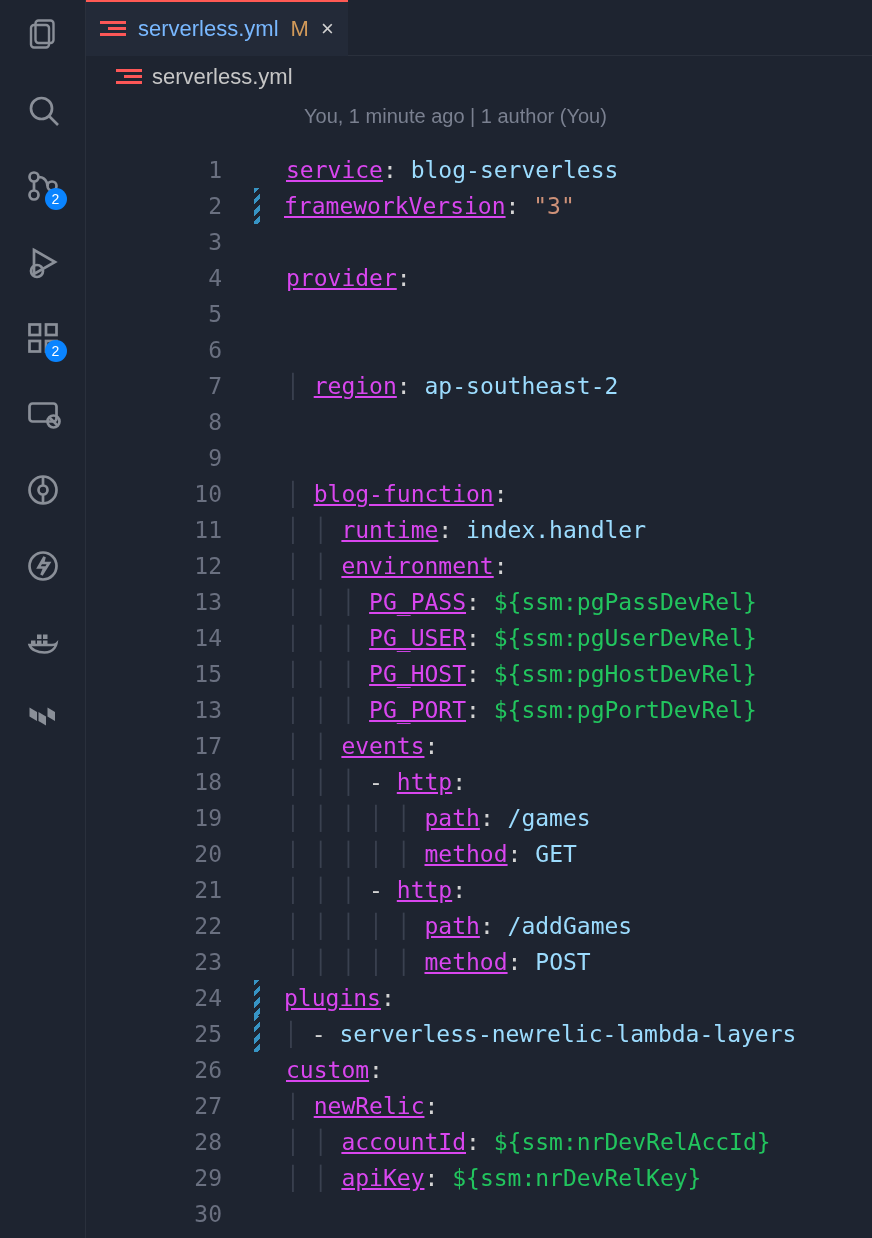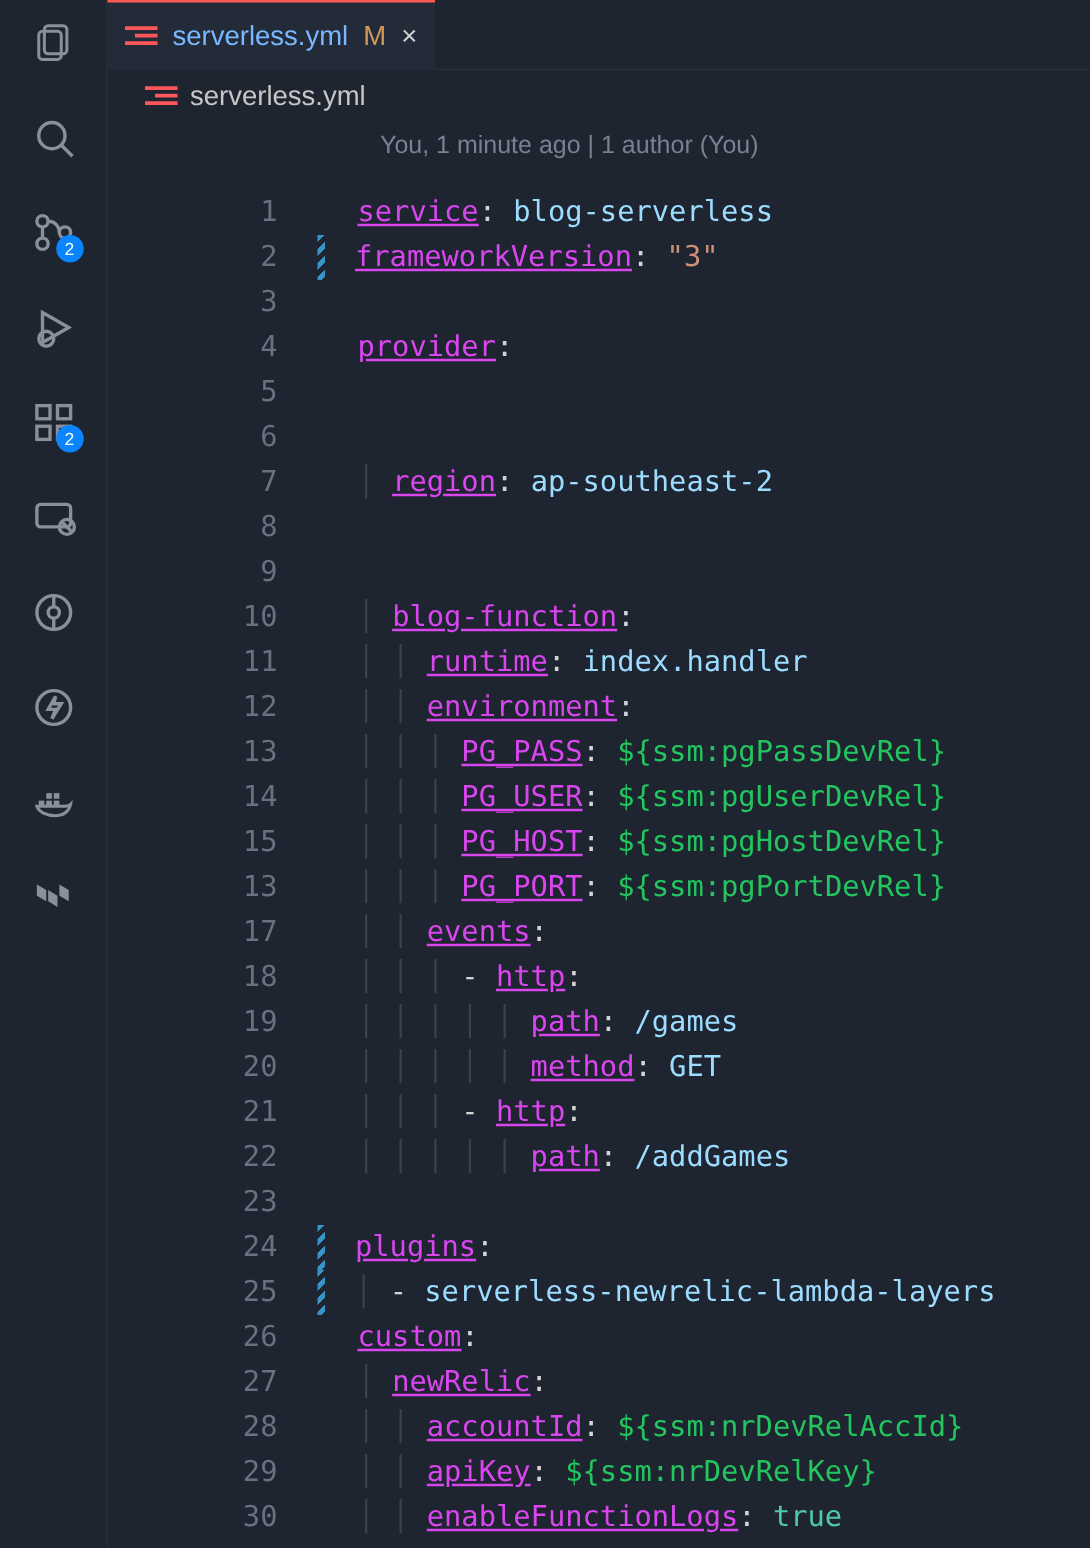--- a/index.html
+++ b/index.html
@@ -277,23 +277,23 @@
         <div class="line"><span class="lineno">13</span><span class="gutter-change"></span><span style="width: 24px; display: inline-block;"></span><span class="code"><span class="indent-guide">│ │ │ </span><span class="tok-key">PG_PASS</span><span class="tok-punc">: </span><span class="tok-ssm">${ssm:pgPassDevRel}</span></span></div>
         <div class="line"><span class="lineno">14</span><span class="gutter-change"></span><span style="width: 24px; display: inline-block;"></span><span class="code"><span class="indent-guide">│ │ │ </span><span class="tok-key">PG_USER</span><span class="tok-punc">: </span><span class="tok-ssm">${ssm:pgUserDevRel}</span></span></div>
         <div class="line"><span class="lineno">15</span><span class="gutter-change"></span><span style="width: 24px; display: inline-block;"></span><span class="code"><span class="indent-guide">│ │ │ </span><span class="tok-key">PG_HOST</span><span class="tok-punc">: </span><span class="tok-ssm">${ssm:pgHostDevRel}</span></span></div>
         <div class="line"><span class="lineno">13</span><span class="gutter-change"></span><span style="width: 24px; display: inline-block;"></span><span class="code"><span class="indent-guide">│ │ │ </span><span class="tok-key">PG_PORT</span><span class="tok-punc">: </span><span class="tok-ssm">${ssm:pgPortDevRel}</span></span></div>
         <div class="line"><span class="lineno">17</span><span class="gutter-change"></span><span style="width: 24px; display: inline-block;"></span><span class="code"><span class="indent-guide">│ │ </span><span class="tok-key">events</span><span class="tok-punc">:</span></span></div>
         <div class="line"><span class="lineno">18</span><span class="gutter-change"></span><span style="width: 24px; display: inline-block;"></span><span class="code"><span class="indent-guide">│ │ │ </span><span class="tok-dash">- </span><span class="tok-key">http</span><span class="tok-punc">:</span></span></div>
         <div class="line"><span class="lineno">19</span><span class="gutter-change"></span><span style="width: 24px; display: inline-block;"></span><span class="code"><span class="indent-guide">│ │ │ │ │ </span><span class="tok-key">path</span><span class="tok-punc">: </span><span class="tok-plain">/games</span></span></div>
         <div class="line"><span class="lineno">20</span><span class="gutter-change"></span><span style="width: 24px; display: inline-block;"></span><span class="code"><span class="indent-guide">│ │ │ │ │ </span><span class="tok-key">method</span><span class="tok-punc">: </span><span class="tok-plain">GET</span></span></div>
         <div class="line"><span class="lineno">21</span><span class="gutter-change"></span><span style="width: 24px; display: inline-block;"></span><span class="code"><span class="indent-guide">│ │ │ </span><span class="tok-dash">- </span><span class="tok-key">http</span><span class="tok-punc">:</span></span></div>
         <div class="line"><span class="lineno">22</span><span class="gutter-change"></span><span style="width: 24px; display: inline-block;"></span><span class="code"><span class="indent-guide">│ │ │ │ │ </span><span class="tok-key">path</span><span class="tok-punc">: </span><span class="tok-plain">/addGames</span></span></div>
-        <div class="line"><span class="lineno">23</span><span class="gutter-change"></span><span style="width: 24px; display: inline-block;"></span></div>
+        <div class="line"><span class="lineno">23</span><span class="gutter-change"></span><span style="width: 24px; display: inline-block;"></span><span class="code"><span class="indent-guide">│ │ │ │ │ </span><span class="tok-key">method</span><span class="tok-punc">: </span><span class="tok-plain">POST</span></span></div>
         <div class="line"><span class="lineno">24</span><span class="gutter-change mod"></span><span style="width: 24px; display: inline-block;"></span><span class="code"><span class="tok-key">plugins</span><span class="tok-punc">:</span></span></div>
         <div class="line"><span class="lineno">25</span><span class="gutter-change mod"></span><span style="width: 24px; display: inline-block;"></span><span class="code"><span class="indent-guide">│ </span><span class="tok-dash">- </span><span class="tok-plain">serverless-newrelic-lambda-layers</span></span></div>
         <div class="line"><span class="lineno">26</span><span class="gutter-change"></span><span style="width: 24px; display: inline-block;"></span><span class="code"><span class="tok-key">custom</span><span class="tok-punc">:</span></span></div>
         <div class="line"><span class="lineno">27</span><span class="gutter-change"></span><span style="width: 24px; display: inline-block;"></span><span class="code"><span class="indent-guide">│ </span><span class="tok-key">newRelic</span><span class="tok-punc">:</span></span></div>
         <div class="line"><span class="lineno">28</span><span class="gutter-change"></span><span style="width: 24px; display: inline-block;"></span><span class="code"><span class="indent-guide">│ │ </span><span class="tok-key">accountId</span><span class="tok-punc">: </span><span class="tok-ssm">${ssm:nrDevRelAccId}</span></span></div>
         <div class="line"><span class="lineno">29</span><span class="gutter-change"></span><span style="width: 24px; display: inline-block;"></span><span class="code"><span class="indent-guide">│ │ </span><span class="tok-key">apiKey</span><span class="tok-punc">: </span><span class="tok-ssm">${ssm:nrDevRelKey}</span></span></div>
-        <div class="line"><span class="lineno">30</span><span class="gutter-change"></span><span style="width: 24px; display: inline-block;"></span><span class="code"><span class="indent-guide">│ │ </span><span class="tok-key">enableFunctionLogs</span><span class="tok-punc">: </span><span class="tok-bool">true</span></span></div>
+        <div class="line"><span class="lineno">30</span><span class="gutter-change"></span><span style="width: 24px; display: inline-block;"></span></div>
       </div>
   </div>
 </div>
 
 </body></html>

